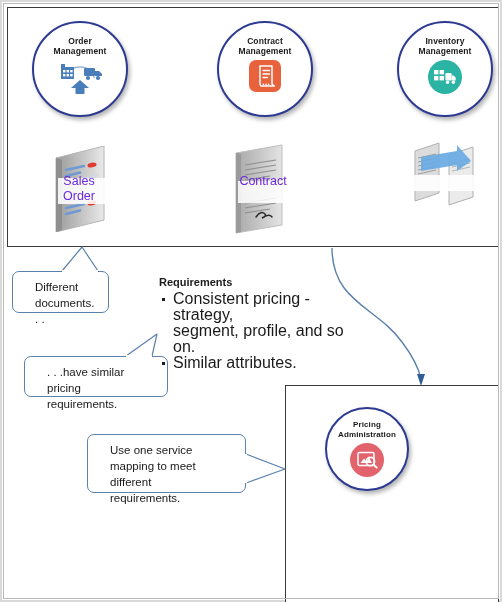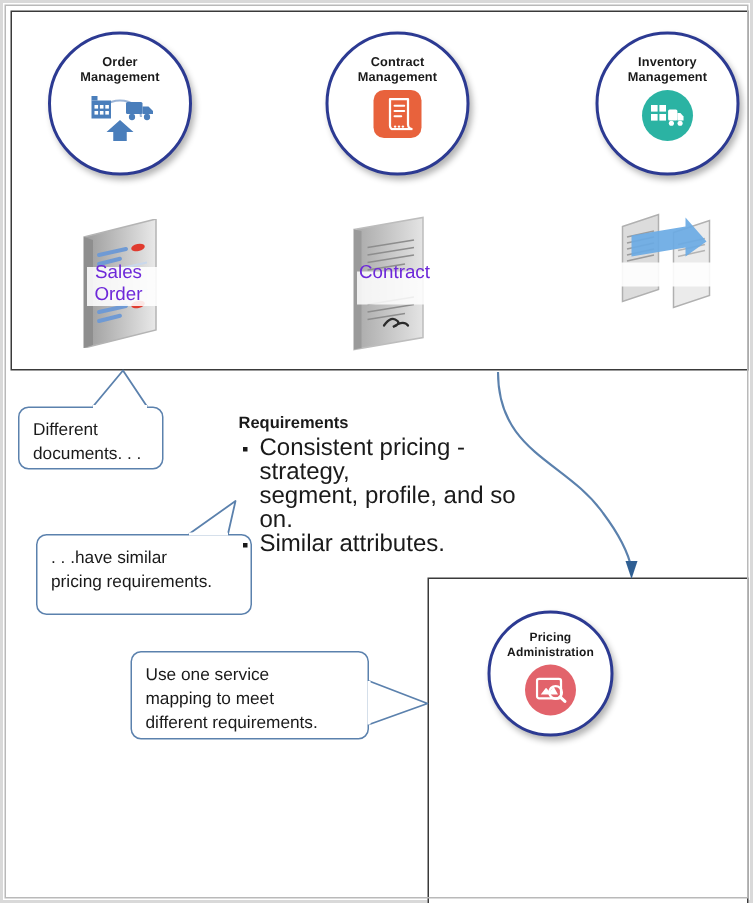--- a/index.html
+++ b/index.html
@@ -55,23 +55,23 @@
   #d-sales{left:42px;top:138px;}
   #l-sales{left:35px;top:166px;width:72px;}
   #d-contract{left:222px;top:135px;}
   #l-contract{left:210px;top:166px;width:90px;}
   #d-transfer{left:405px;top:133px;}
   #l-transfer{left:398px;top:166px;width:84px;}
 
   
   .callout{position:absolute;box-sizing:border-box;border:1px solid #5b81ad;
            border-radius:7px;background:#fff;color:#1a1a1a;
-           font-size:11.5px;line-height:16px;padding:7px 9px;}
+           font-size:11.5px;line-height:16px;padding:7px 22px;}
   #co-different{left:10px;top:269px;width:97px;height:42px;}
-  #co-similar{left:22px;top:354px;width:144px;height:54px;}
+  #co-similar{left:22px;top:354px;width:144px;height:41px;}
   #co-useone{left:85px;top:432px;width:159px;height:59px;}
 
   
   #requirements{position:absolute;left:157px;top:272px;width:200px;color:#1a1a1a;}
   #requirements .rtitle{font-size:11px;line-height:17px;font-weight:bold;}
   #requirements ul{margin:0;padding:0;list-style:none;}
   #requirements li{position:relative;font-size:16px;line-height:16px;padding-left:14px;}
   #requirements li:before{content:"";position:absolute;left:3px;top:7px;
     width:2.5px;height:2.5px;background:#1a1a1a;}
 

